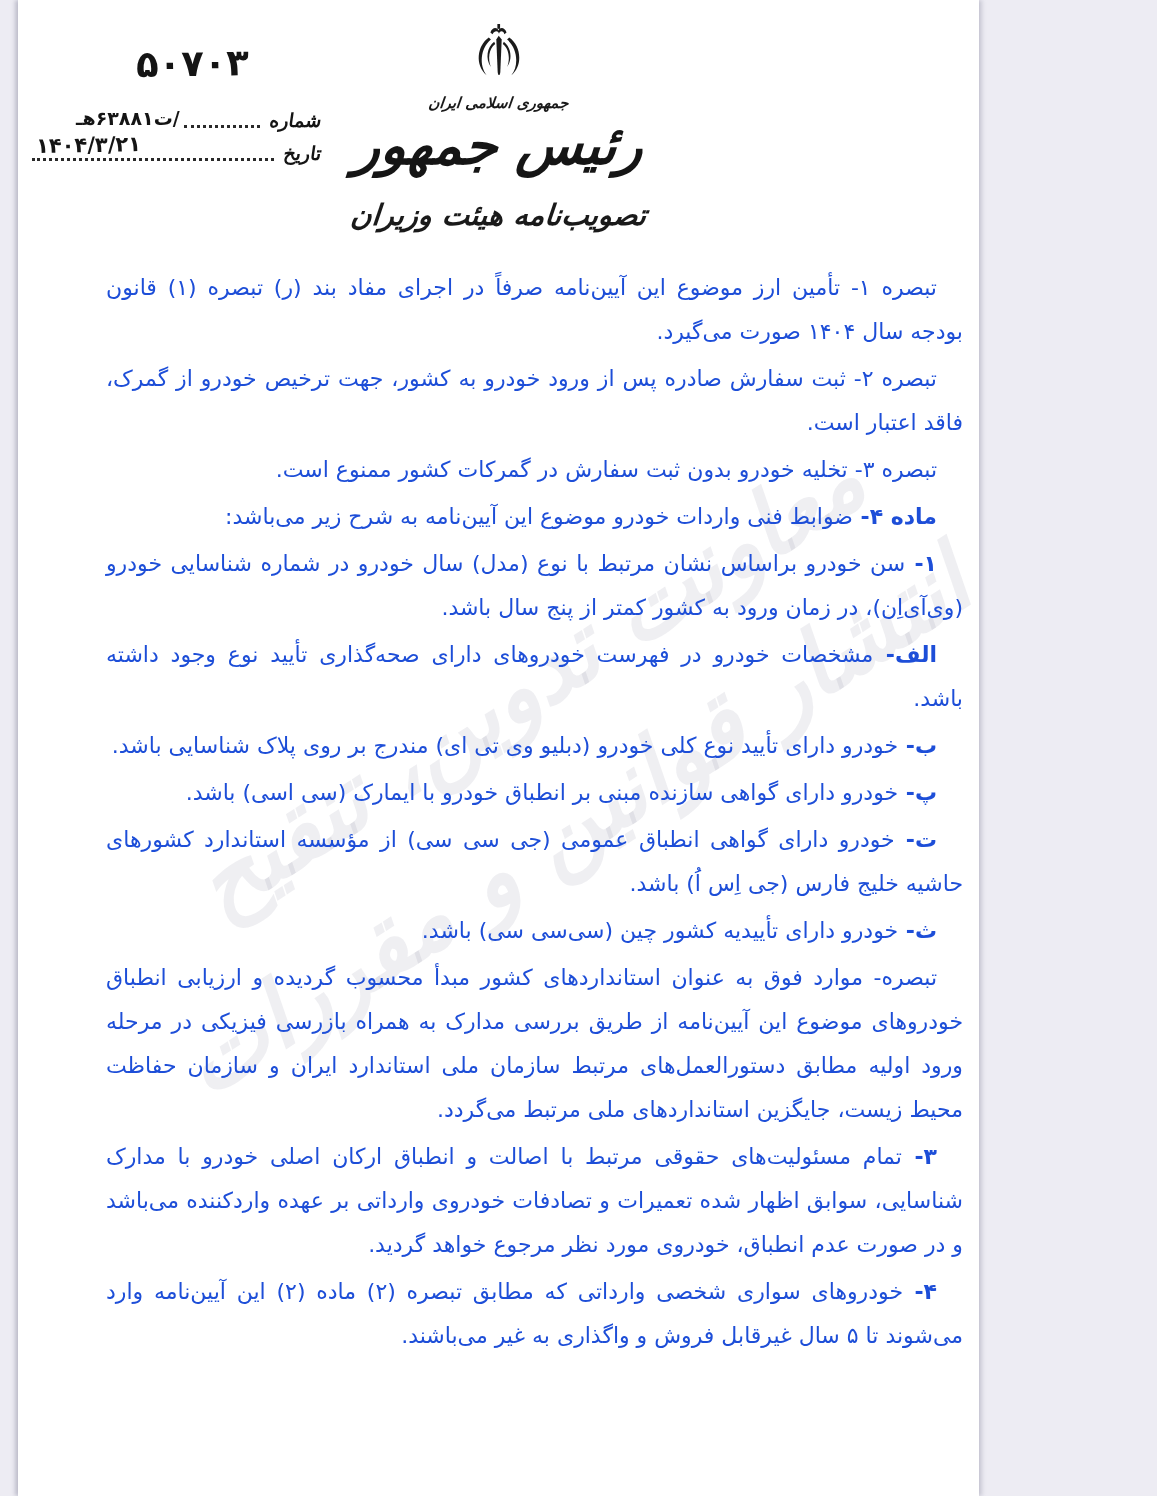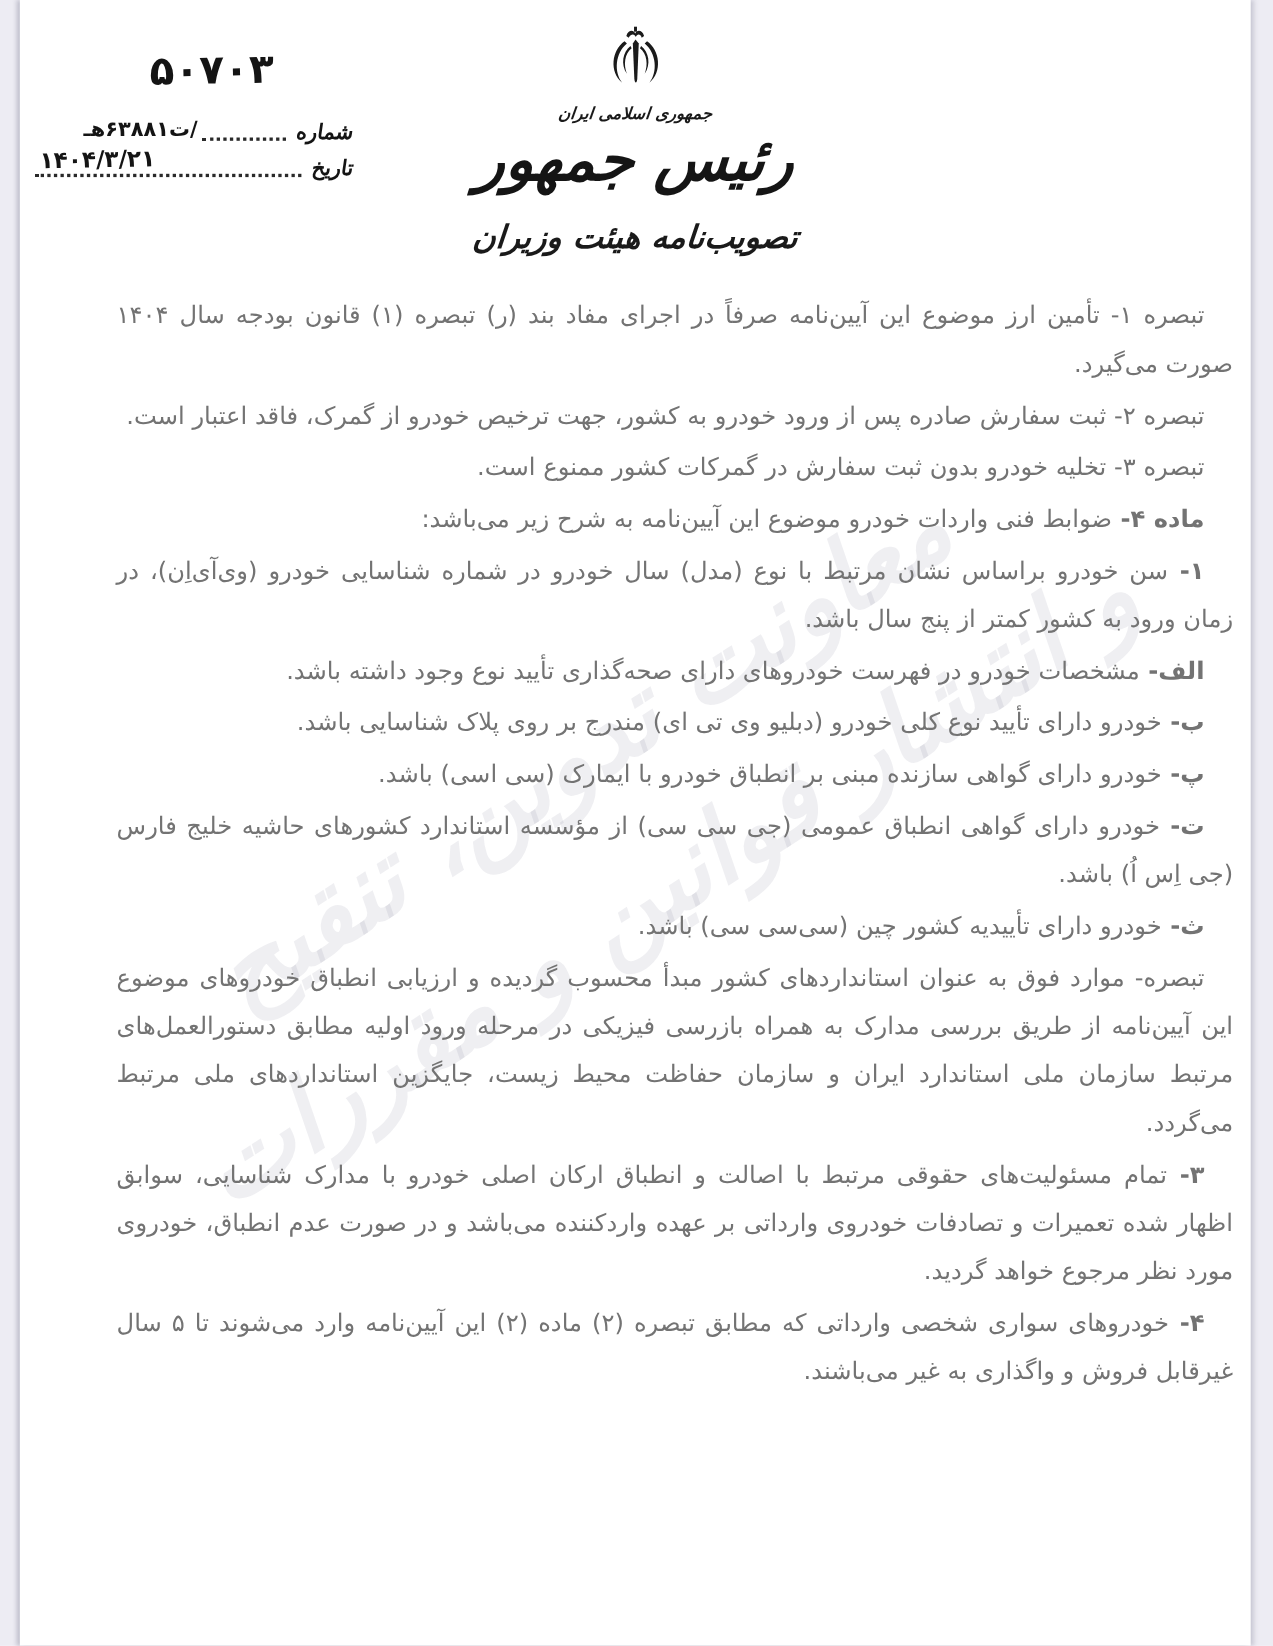--- a/index.html
+++ b/index.html
@@ -5,24 +5,25 @@
   html,body { margin:0; padding:0; }
   body {
     width:1157px; height:1496px;
     background:#edecf3;
     font-family:"DejaVu Sans", sans-serif;
     overflow:hidden;
   }
   .viewport { position:relative; width:1157px; height:1496px; background:#edecf3; }
 
   .page {
-    position:absolute; left:18px; top:0; width:1119px; height:1496px;
+    position:absolute; left:18px; top:0; width:925px; height:1496px;
     background:#ffffff;
     box-shadow:-3px 0 4px rgba(110,110,135,.35), 3px 0 4px rgba(110,110,135,.28);
     overflow:hidden;
+    padding-left:36px;
   }
 
   
   .serial {
     position:absolute; left:118px; top:42px;
     font-size:37px; font-weight:bold; color:#141414;
     letter-spacing:13px; direction:ltr; transform:rotate(-1deg);
     white-space:nowrap;
   }
   .ref-block {
@@ -73,21 +74,21 @@
     font-weight:bold; font-style:italic;
     font-size:92px; line-height:1.55;
     pointer-events:none; user-select:none;
     white-space:nowrap;
   }
 
   
   .doc-body {
     position:absolute; top:266px; right:16px; left:88px;
     direction:rtl; text-align:justify;
-    font-size:22px; line-height:44px; color:#737373;
+    font-size:22px; line-height:44px; color:#1d4ed8;
   }
   .para { margin:0 0 3px 0; text-indent:26px; }
   .lead { white-space:nowrap; }
   .lead.bold { font-weight:bold; }
 </style>
 </head>
 <body>
 
 <div class="viewport">
   <div class="page">

